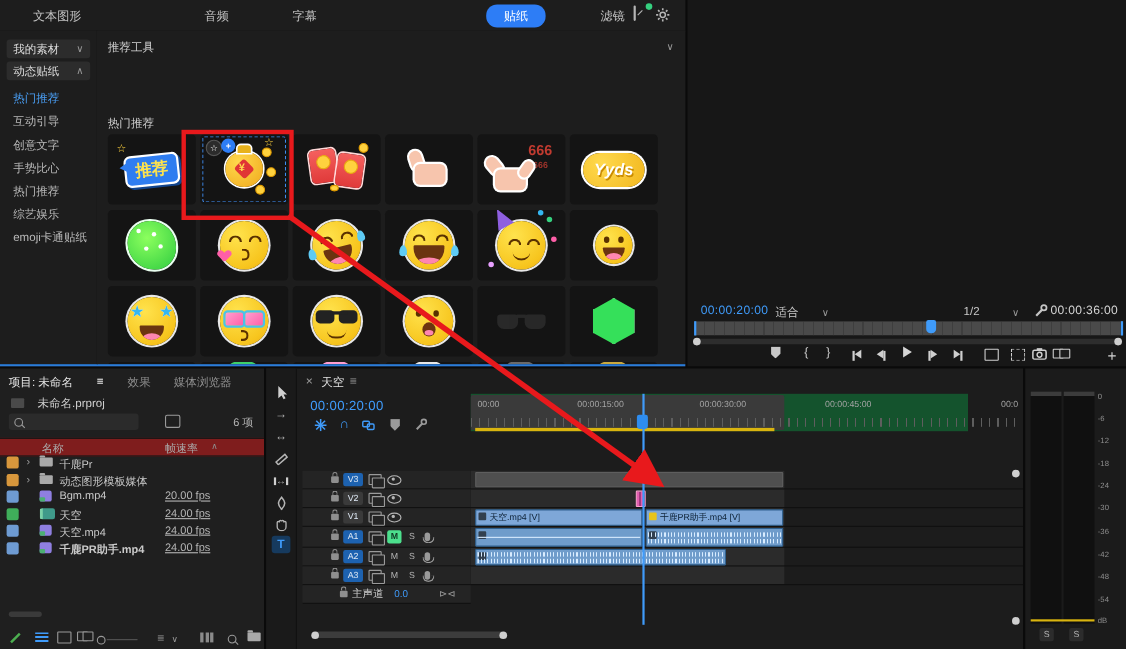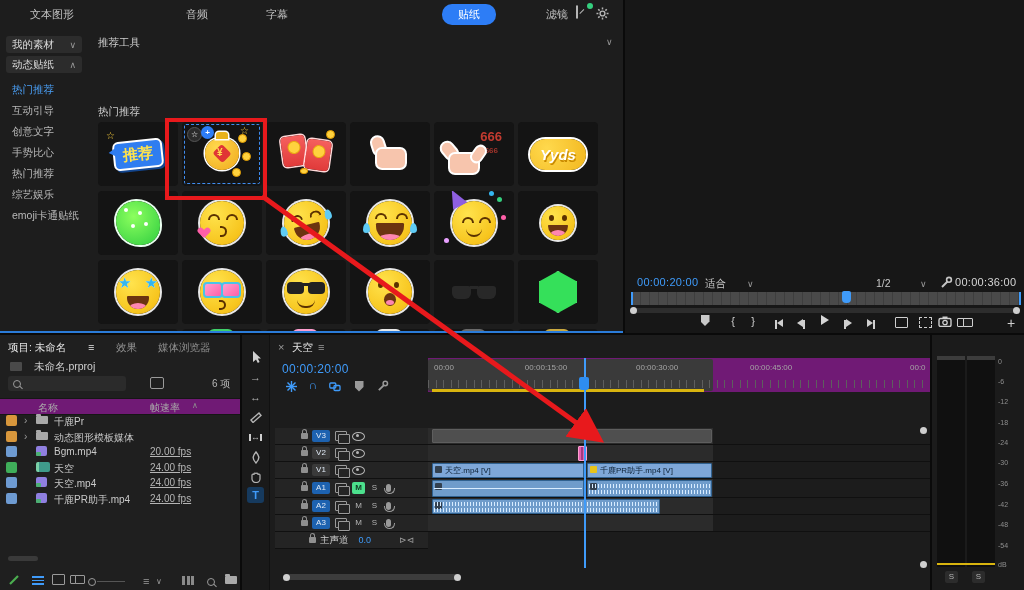--- a/index.html
+++ b/index.html
@@ -110,39 +110,39 @@
   .tri.ls{border-top:4px solid transparent;border-bottom:4px solid transparent;border-right:6px solid #cfcfcf;}
   .bar{display:inline-block;width:2px;height:9px;background:#cfcfcf;vertical-align:middle;}
   .mini-rect{display:inline-block;width:11px;height:9px;border:1.3px solid #cfcfcf;border-radius:1px;position:relative;}
   
   #projectPanel{left:0;top:335px;width:240px;height:255px;background:#1f1f1f;}
   .ptab{position:absolute;top:6px;font-size:10.5px;color:#8f8f8f;}
   .ptab.active{color:#e6e6e6;}
   .srch{position:absolute;left:8px;top:41px;width:118px;height:15px;background:#2b2b2b;border-radius:3px;}
   .mag{position:absolute;width:6px;height:6px;border:1.3px solid #9a9a9a;border-radius:50%;}
   .mag::after{content:"";position:absolute;left:5px;top:6px;width:4px;height:1.3px;background:#9a9a9a;transform:rotate(45deg);}
-  .phead{position:absolute;left:0;top:63px;width:240px;height:15px;background:#701a75;border-top:1px solid #161616;border-bottom:1px solid #161616;font-size:10px;color:#aaa;}
+  .phead{position:absolute;left:0;top:63px;width:240px;height:15px;background:#7f1d1d;border-top:1px solid #161616;border-bottom:1px solid #161616;font-size:10px;color:#aaa;}
   .prow{position:absolute;left:0;width:240px;height:15px;font-size:10px;color:#c9c9c9;}
   .chip{position:absolute;left:6px;top:2px;width:11px;height:11px;border-radius:2px;}
   .fold{position:absolute;left:36px;top:3px;width:12px;height:8px;background:#a9a9a9;border-radius:1px;}
   .fold::before{content:"";position:absolute;left:0;top:-2px;width:5px;height:2px;background:#a9a9a9;border-radius:1px 1px 0 0;}
   .clipico{position:absolute;left:36px;top:2px;width:11px;height:10px;background:#8f7fe0;border-radius:2px;}
   .clipico::after{content:"";position:absolute;left:0;bottom:0;width:5px;height:4px;background:#4caf73;border-radius:1px;}
   .seqico{position:absolute;left:36px;top:2px;width:11px;height:10px;background:#3f9a8a;border-radius:2px;border-left:3px solid #7ad1a8;}
   .rate{position:absolute;left:150px;top:2px;color:#b5b5b5;text-decoration:underline;}
   .pbt{position:absolute;top:238px;color:#9a9a9a;}
   
   #timelinePanel{left:242px;top:335px;width:688px;height:255px;background:#1c1c1c;}
   .toolcol{position:absolute;left:0;top:0;width:27px;height:255px;background:#1a1a1a;border-right:1px solid #111;}
   .tool{position:absolute;left:5px;width:17px;height:16px;display:flex;align-items:center;justify-content:center;color:#b5b5b5;font-size:11px;}
   .tool.sel{background:#163a5e;border-radius:3px;color:#3f9bfa;font-weight:bold;}
   .tl-tc{color:#3f9bfa;font-size:12px;letter-spacing:.3px;}
   .tlicon{position:absolute;width:14px;height:14px;display:flex;align-items:center;justify-content:center;font-size:11px;color:#8f8f8f;}
   .tlicon.blue{color:#3f9bfa;}
-  .ruler{position:absolute;left:186px;top:23px;width:502px;height:34px;background:#701a75;}
+  .ruler{position:absolute;left:186px;top:23px;width:452px;height:34px;background:#14532d;}
   .rlight{position:absolute;left:0;top:1px;width:285px;height:32px;background:#3a3a3a;border-radius:2px;}
   .rlabel{position:absolute;top:5px;font-size:8px;color:#a5a5a5;}
   .rticks{position:absolute;left:0;top:22px;width:502px;height:8px;background:repeating-linear-gradient(90deg,#5e5e5e 0 1px,transparent 1px 7.6px);}
   .workbar{position:absolute;left:4px;top:31px;width:272px;height:3px;background:#d9b40f;}
   .thdr{position:absolute;left:33px;width:153px;background:#242424;border-bottom:1px solid #101010;box-sizing:border-box;}
   .trow{position:absolute;left:186px;width:502px;border-bottom:1px solid #101010;box-sizing:border-box;}
   .work{position:absolute;left:186px;top:93px;width:285px;height:103px;background:#2b2b2b;}
   .lock{display:inline-block;width:7px;height:6px;background:#8f8f8f;border-radius:1px;position:relative;margin-right:4px;}
   .lock::before{content:"";position:absolute;left:1px;top:-4px;width:3px;height:3px;border:1.3px solid #8f8f8f;border-bottom:0;border-radius:3px 3px 0 0;}
   .badge{display:inline-block;min-width:18px;height:12px;line-height:12px;text-align:center;font-size:8px;border-radius:2px;color:#dfe9f5;background:#3a3a3a;margin-right:5px;}
@@ -479,21 +479,21 @@
     </div>
     <div class="prow" style="top:140px;">
       <span class="chip" style="background:#6e9bd2;"></span>
       <span class="clipico"></span>
       <span class="abs" style="left:54px;top:2px;">天空.mp4</span>
       <span class="rate">24.00 fps</span>
     </div>
     <div class="prow" style="top:156px;">
       <span class="chip" style="background:#6e9bd2;"></span>
       <span class="clipico"></span>
-      <span class="abs" style="left:54px;top:2px;">千鹿PR助手.mp4</span>
+      <span class="abs" style="left:54px;top:2px;font-weight:bold;">千鹿PR助手.mp4</span>
       <span class="rate">24.00 fps</span>
     </div>
 
     <div class="abs" style="left:8px;top:221px;width:30px;height:5px;background:#3a3a3a;border-radius:3px;"></div>
 
     <span class="pbt abs" style="left:8px;">
       <svg width="13" height="13" viewBox="0 0 13 13">
           <path d="M2 11 L10 3" stroke="#4caf50" stroke-width="2.2"></path>
         </svg>
     </span>

